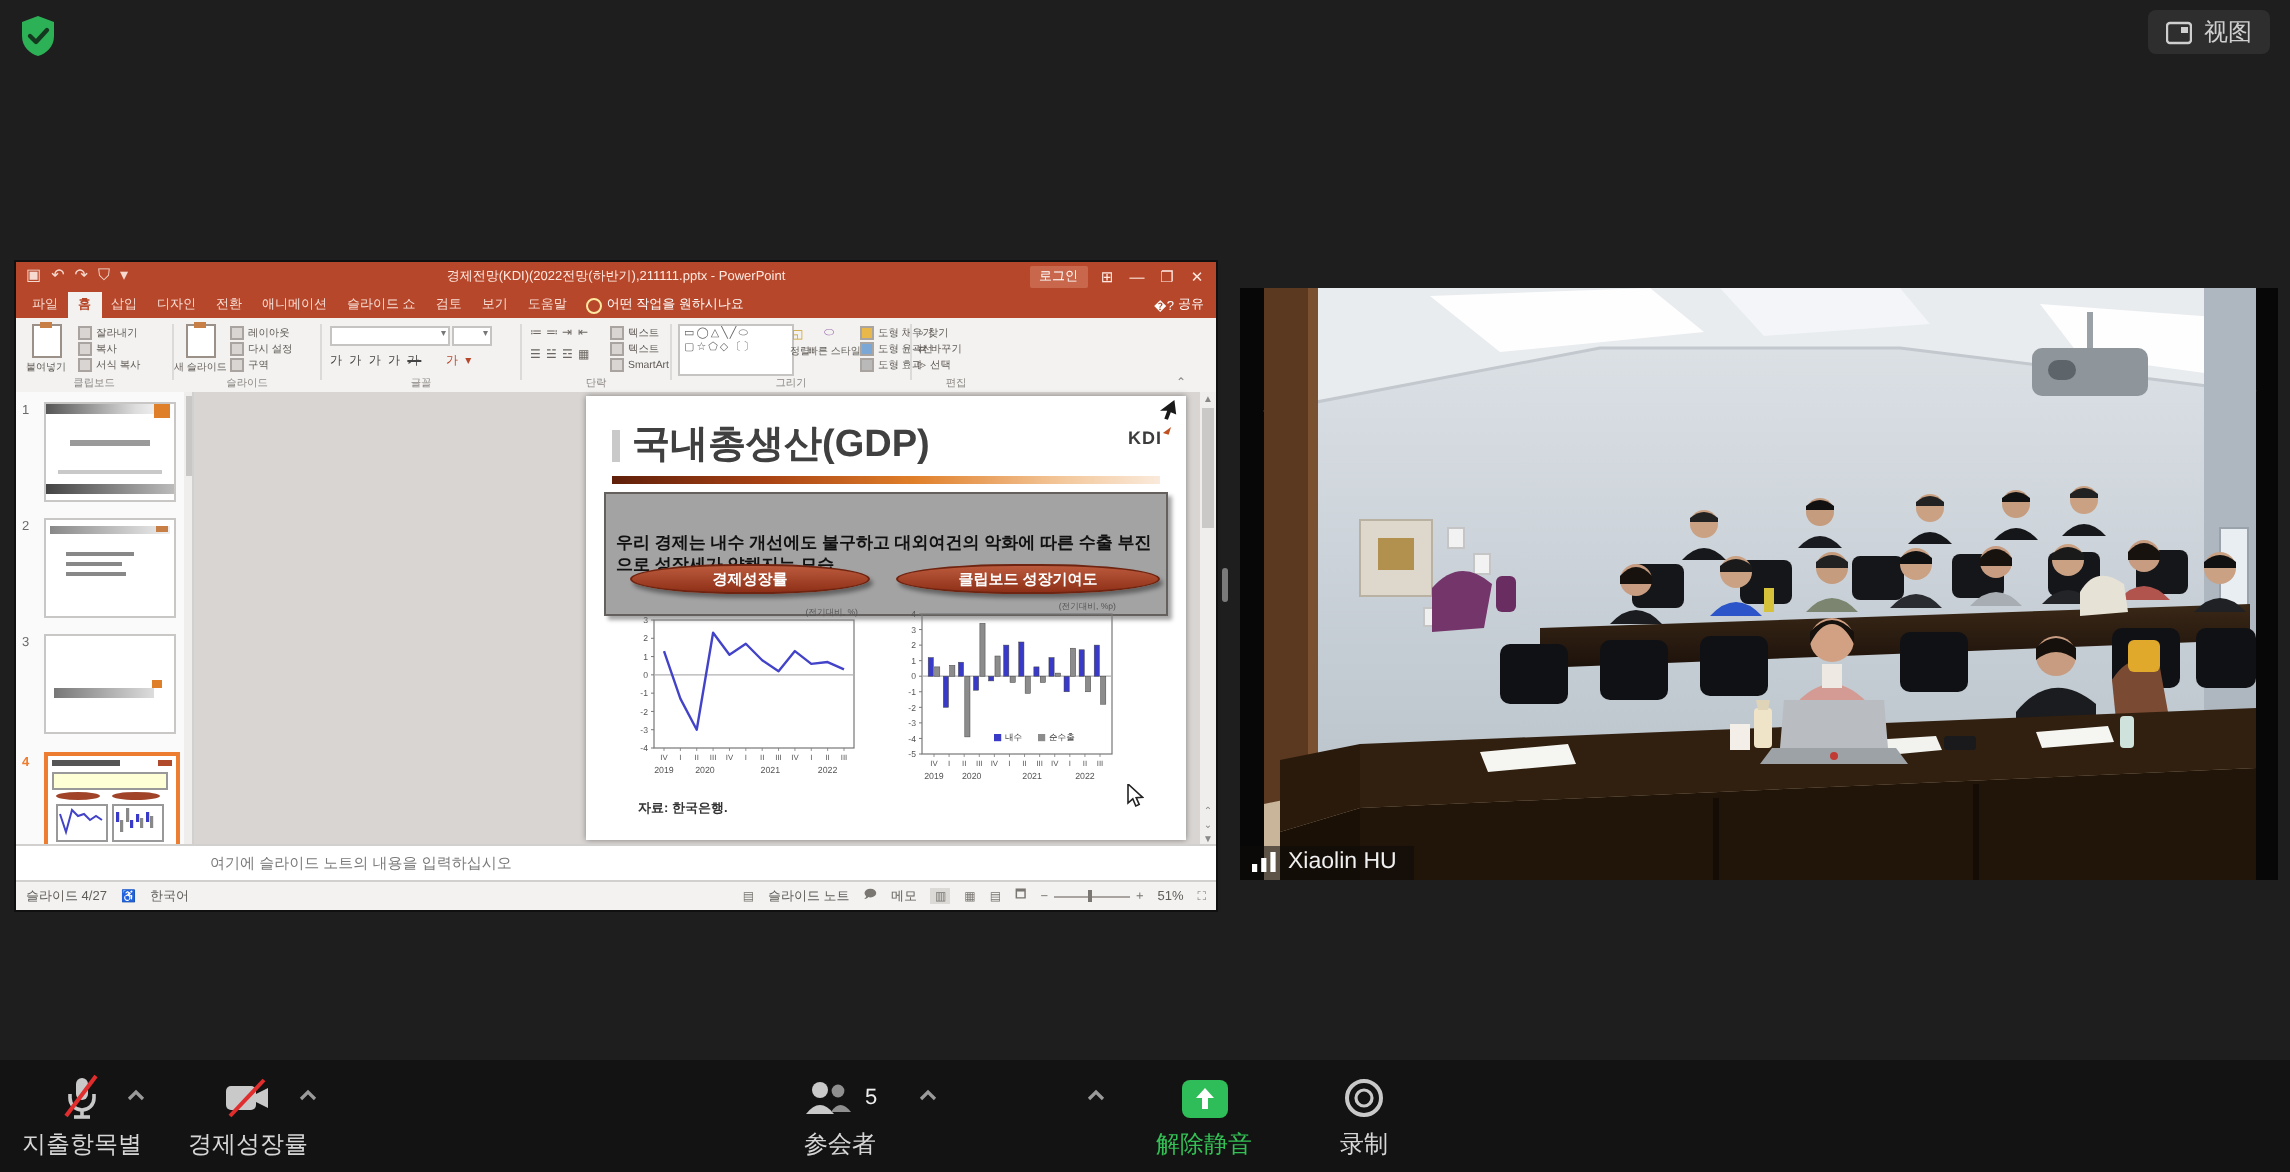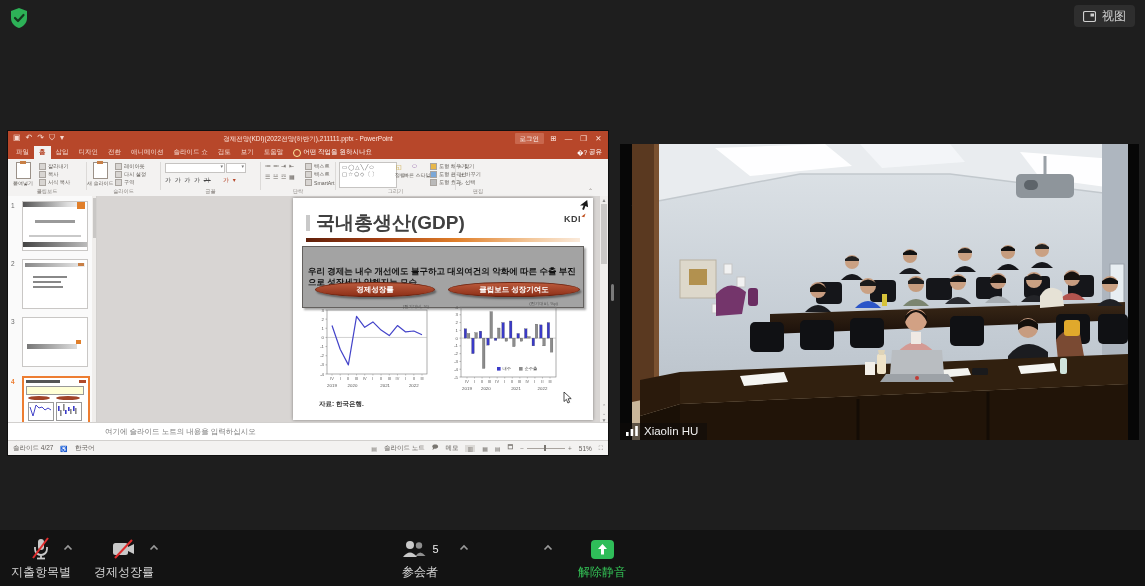--- a/index.html
+++ b/index.html
@@ -757,17 +757,26 @@
     <div class="tbtn green" style="left:566px">
       <div class="ic">
         <svg width="25" height="21" viewBox="0 0 25 21">
           <rect x="1" y="1" width="23" height="19" rx="4" fill="#2fbd59"></rect>
           <path d="M12.5 5 L17 10 H14 V15.5 H11 V10 H8 Z" fill="#ffffff"></path>
         </svg>
       </div>
       <span>解除静音</span>
     </div>
 
+    <div class="tbtn" style="left:646px">
+      <div class="ic">
+        <svg width="22" height="22" viewBox="0 0 22 22">
+          <circle cx="11" cy="11" r="8.5" fill="none" stroke="#c9c9c9" stroke-width="2"></circle>
+          <circle cx="11" cy="11" r="4" fill="none" stroke="#c9c9c9" stroke-width="1.6"></circle>
+        </svg>
+      </div>
+      <span>录制</span>
+    </div>
 
 
 
   </div>
 </div>
 
 </body></html>

